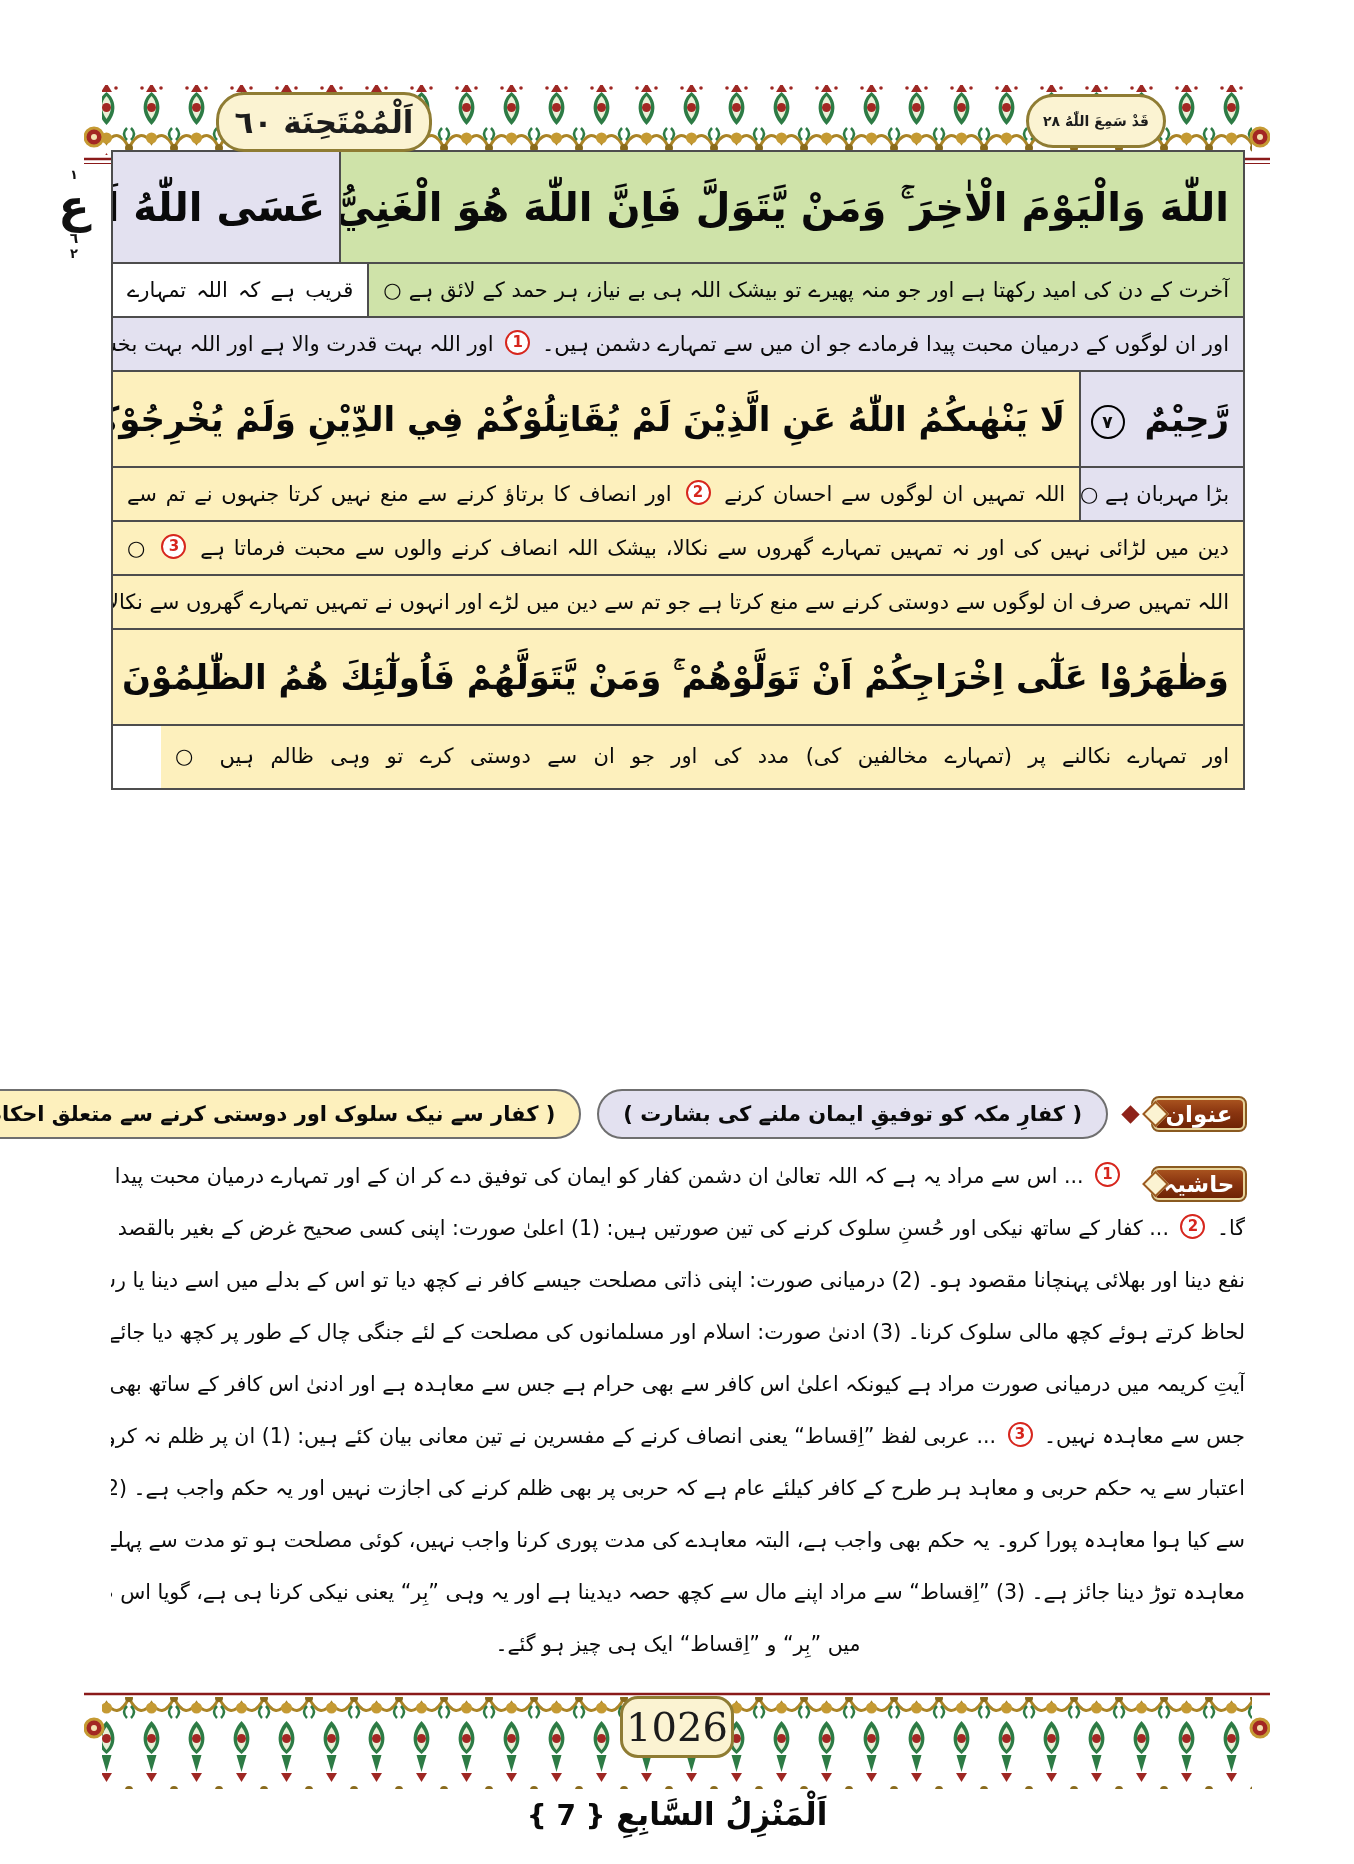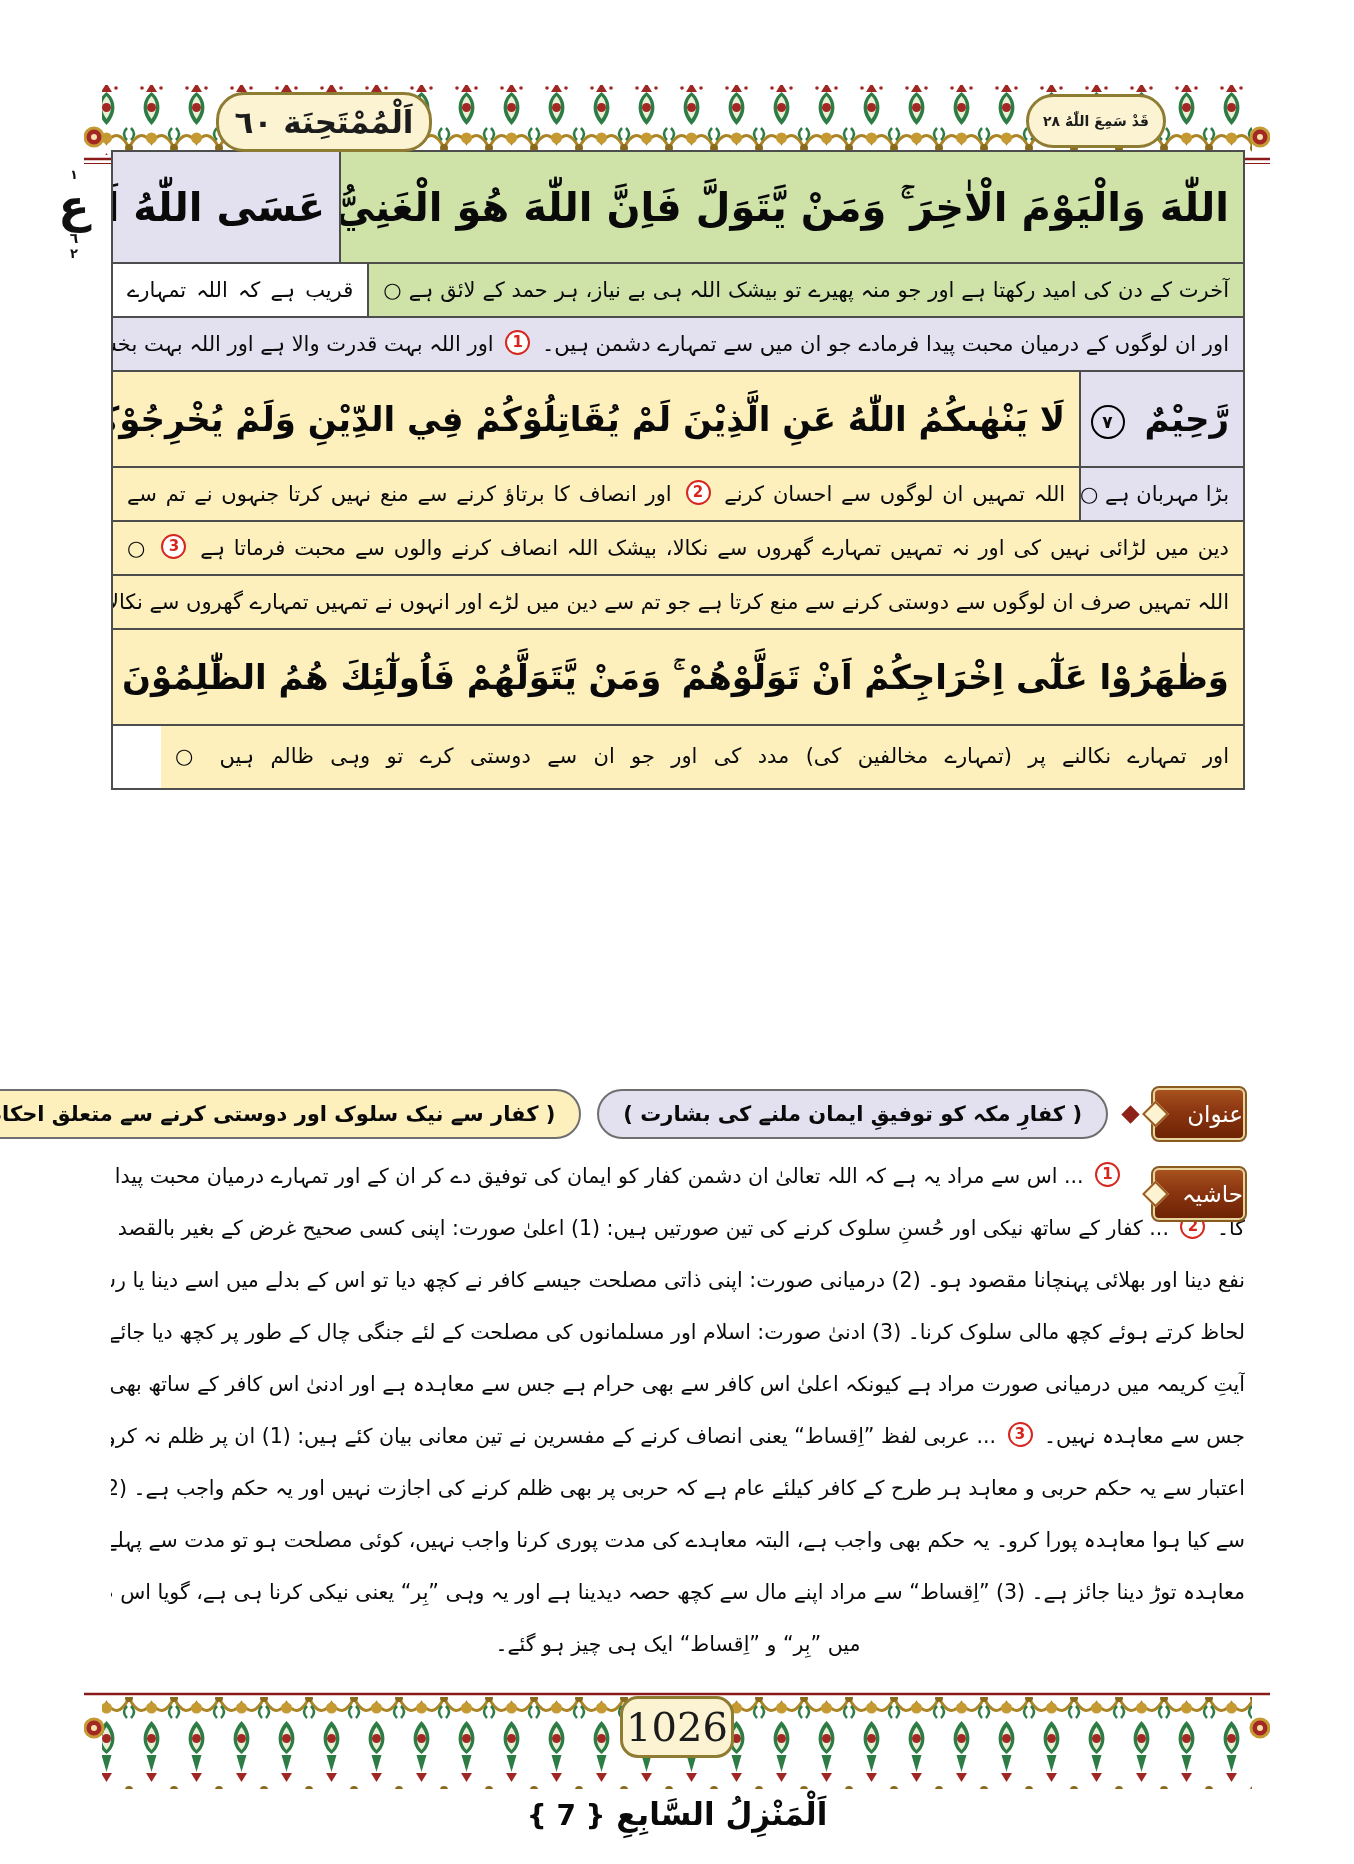--- a/index.html
+++ b/index.html
@@ -53,22 +53,22 @@
   .vnum { display:inline-block; width:34px; height:34px; line-height:30px; border:2.5px solid #000;
           border-radius:50%; text-align:center; text-align-last:center; font-size:17px; font-weight:700;
           vertical-align:middle; margin:0 8px; background:#fff0; }
   .fn   { display:inline-block; width:25px; height:25px; line-height:21px; border:2px solid #d7261d;
           border-radius:50%; color:#d7261d; text-align:center; text-align-last:center; font-size:15px;
           font-weight:700; vertical-align:4px; margin:0 5px; background:#fff; }
 
   
   .unwan { position:absolute; left:111px; top:1086px; width:1134px; height:56px; display:flex;
            direction:rtl; align-items:center; gap:16px; }
-  .badge { position:relative; min-width:92px; height:52px; display:flex; align-items:center;
-           justify-content:flex-start; color:#fff; font-size:23px; font-weight:400;
+  .badge { position:relative; min-width:92px; height:32px; display:flex; align-items:center;
+           justify-content:center; color:#fff; font-size:23px; font-weight:700;
            background:linear-gradient(180deg,#a8521e 0%,#8a3510 45%,#6f2405 100%);
            border:2px solid #e7d49a; outline:2px solid #8a5a20; border-radius:6px; z-index:1; }
   .badge::after { content:""; position:absolute; left:-9px; top:50%;
            transform:translateY(-50%) rotate(45deg); width:15px; height:15px; background:#fbf3d2;
            border:2px solid #9c5a20; }
   .udiamond { width:13px; height:13px; background:#8e2219; transform:rotate(45deg); flex:0 0 auto; }
   .pill { height:50px; display:flex; align-items:center; border:2px solid #6f6f6f; border-radius:26px;
           padding:0 24px; font-size:21px; font-weight:600; color:#0a0a0a; white-space:nowrap; }
 
   

